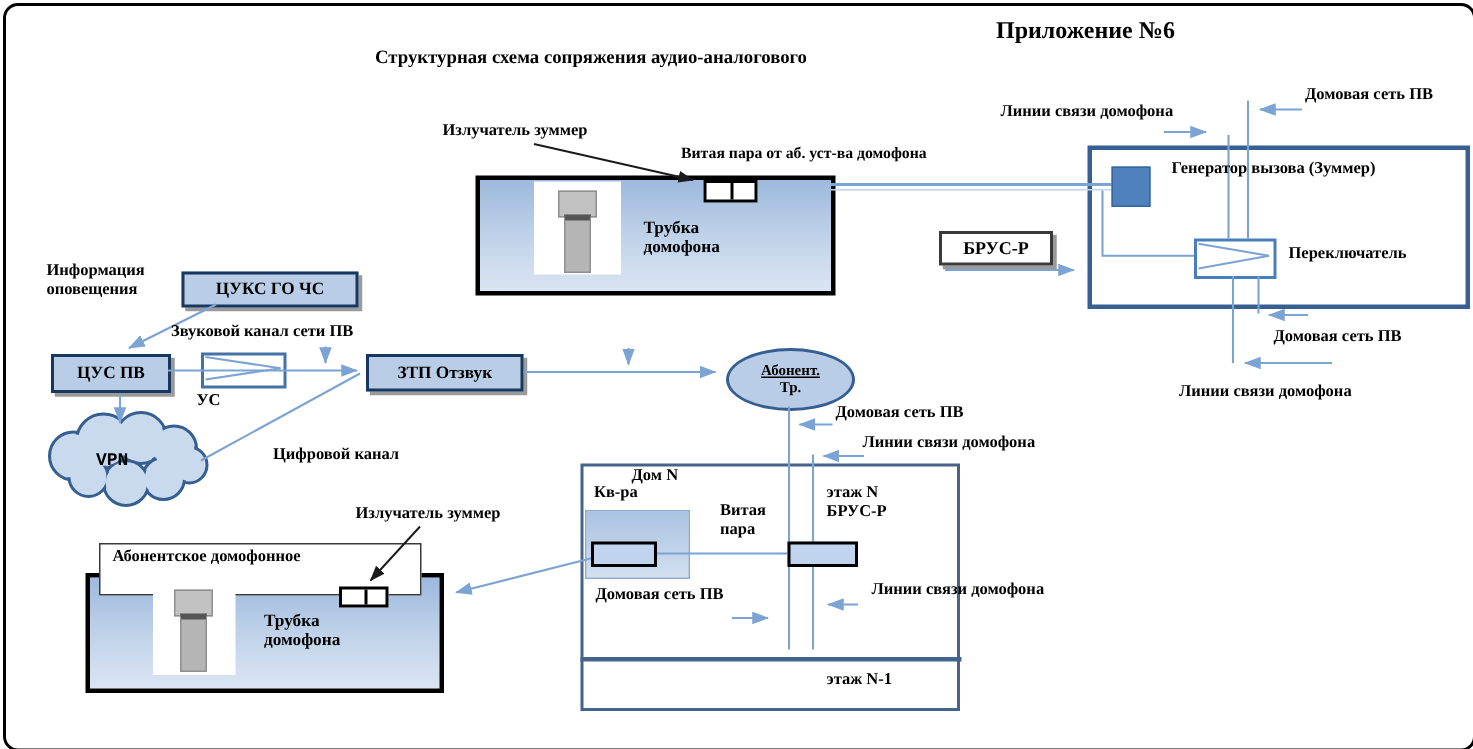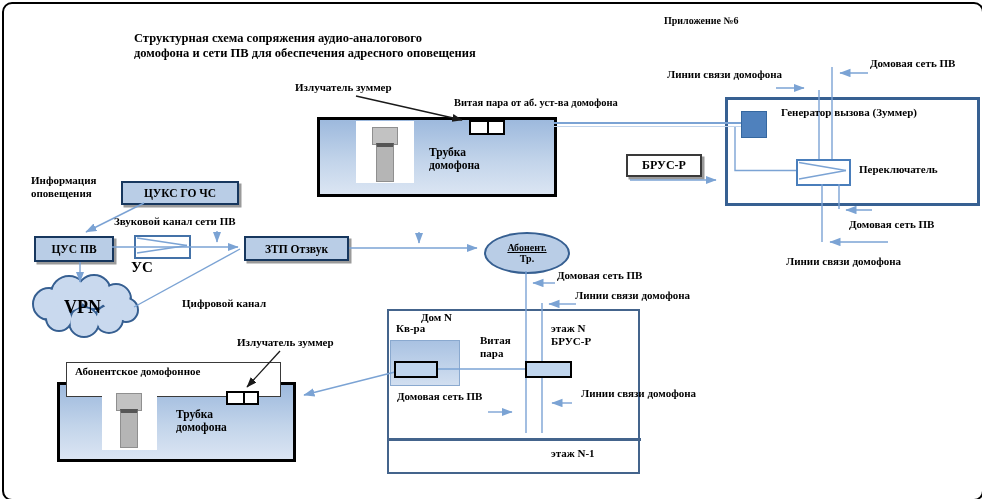--- a/index.html
+++ b/index.html
@@ -4,21 +4,21 @@
 <style>
   html,body{margin:0;padding:0;background:#fff;}
   #canvas{
     position:relative;width:978px;height:495px;margin:2px;
     background:#fff;border:2px solid #000;border-radius:10px;overflow:hidden;
     font-family:"Liberation Serif",serif;color:#000;
   }
   .abs{position:absolute;}
   .lbl{position:absolute;font-weight:bold;font-size:11px;line-height:13px;white-space:nowrap;z-index:30;}
   .lbl2{position:absolute;font-weight:bold;font-size:11px;line-height:13px;z-index:30;}
-  .title{position:absolute;left:130px;top:27px;width:520px;
+  .title{position:absolute;left:130px;top:27px;width:520px;text-align:center;
          font-weight:bold;font-size:12.5px;line-height:15px;z-index:30;}
   .bluebox{position:absolute;background:#b9cde6;border:2px solid #17375e;
            box-shadow:2.5px 2.5px 0 #9a9a9a;display:flex;align-items:center;justify-content:center;
            font-weight:bold;font-size:11.5px;z-index:10;}
   .whitebox{position:absolute;background:#fff;border:2px solid #4472a8;z-index:10;}
   .graybox{position:absolute;background:#fff;border:2px solid #3a3a3a;
            box-shadow:2.5px 2.5px 0 #9a9a9a;display:flex;align-items:center;justify-content:center;
            font-weight:bold;font-size:12px;z-index:10;}
   .bigblue{position:absolute;border:3px solid #000;
            background:linear-gradient(180deg,#9db9dd 0%,#c2d4ea 55%,#dbe5f3 100%);z-index:10;}
@@ -72,43 +72,42 @@
         <circle cx="65" cy="290" r="16.5"></circle>
       <circle cx="90" cy="288" r="15.5"></circle>
         <circle cx="112" cy="295" r="13.5"></circle>
       <circle cx="122" cy="306" r="10.5"></circle>
         <circle cx="105" cy="315" r="12.5"></circle>
       <circle cx="80" cy="318" r="13.5"></circle>
         <circle cx="55" cy="314" r="11.5"></circle>
     </g>
   </svg>
 
-  <div class="abs lbl" style="left:660px;top:10px;font-size:10px;">Приложение №6</div>
+  <div class="abs lbl" style="left:660px;top:10px;font-size:16px;">Приложение №6</div>
   <div class="title">
     <div>Структурная схема сопряжения аудио-аналогового</div>
-    <div>домофона и сети ПВ для обеспечения адресного оповещения</div>
   </div>
 
   <div class="lbl2" style="left:27px;top:170px;">
     <div>Информация</div>
       <div>оповещения</div>
   </div>
   <div class="bluebox" style="left:30px;top:232px;width:76px;height:22px;">
     <span>ЦУС ПВ</span>
   </div>
   <div class="bluebox" style="left:117px;top:177px;width:114px;height:20px;">
     <span>ЦУКС ГО ЧС</span>
   </div>
   <div class="lbl" style="left:110px;top:211px;">Звуковой канал сети ПВ</div>
   <div class="whitebox" style="left:130px;top:231px;width:53px;height:20px;"></div>
-  <div class="lbl" style="left:127px;top:257px;font-size:15px;">УС</div>
+  <div class="lbl" style="left:127px;top:257px;font-size:11px;">УС</div>
   <div class="bluebox" style="left:240px;top:232px;width:101px;height:21px;">
     <span>ЗТП Отзвук</span>
   </div>
-  <div class="lbl" style="left:60px;top:297px;font-size:18px;z-index:30;">VPN</div>
+  <div class="lbl" style="left:60px;top:297px;font-size:12px;z-index:30;font-family:Liberation Mono, monospace;">VPN</div>
   <div class="lbl" style="left:178px;top:293px;">Цифровой канал</div>
 
   <div class="bigblue" style="left:313px;top:113px;width:234px;height:74px;"></div>
   <div class="panel" style="left:352px;top:117px;width:58px;height:62px;">
     <div class="phone" style="left:16px;top:6px;">
       <div class="top"></div>
         <div class="body"></div>
     </div>
   </div>
   <div class="lbl2" style="left:425px;top:142px;font-size:11.5px;">

